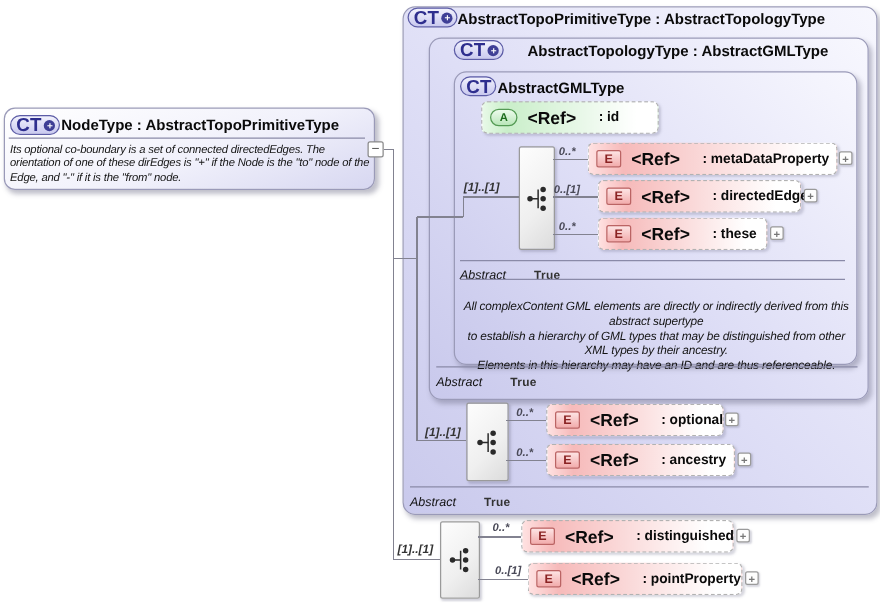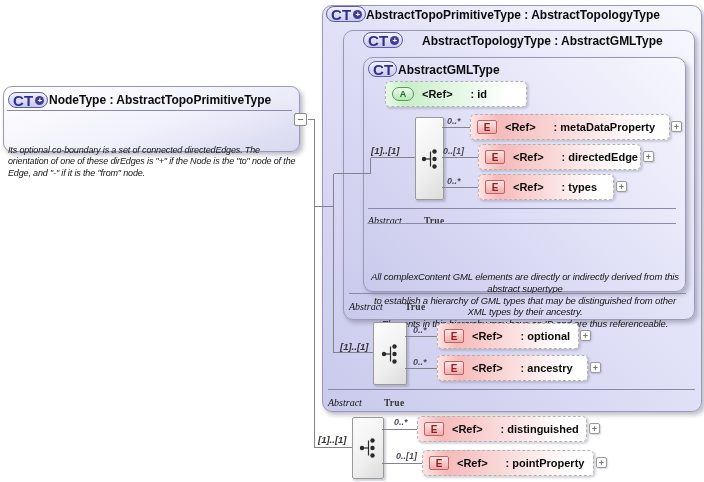--- a/index.html
+++ b/index.html
@@ -12,24 +12,24 @@
         background:linear-gradient(45deg,#c9c9ec 0%,#dedef6 45%,#f7f7fe 100%);
         box-shadow:2.5px 3px 4px rgba(110,110,135,.45);}
   .nbox{position:absolute;border:1px solid #9a9ab8;border-radius:9px;
         background:linear-gradient(160deg,#ffffff 0%,#f1f1fb 55%,#d7d7f1 100%);
         box-shadow:2.5px 3px 4px rgba(110,110,135,.45);}
 
   .title{position:absolute;font-weight:bold;font-size:12px;color:#0a0a0a;white-space:nowrap;z-index:5;}
   .hsep{position:absolute;height:1px;background:#8a8aa8;z-index:5;}
 
   .doc,.comment{position:absolute;font-style:italic;font-size:9px;letter-spacing:-0.15px;
-        line-height:1.25;color:#141414;z-index:5;margin-top:31px;}
+        line-height:1.25;color:#141414;z-index:5;}
   .comment{font-size:9.5px;white-space:pre-line;line-height:1.24;}
 
-  .abs-row{position:absolute;z-index:5;white-space:nowrap;font-family:Liberation Serif, serif;}
+  .abs-row{position:absolute;z-index:5;white-space:nowrap;}
   .abs-l{font-style:italic;font-size:10px;color:#111;}
   .abs-v{font-weight:bold;font-size:9.5px;color:#333;margin-left:18px;letter-spacing:.3px;}
 
   
   .ct-pill{position:absolute;display:flex;align-items:center;height:14px;padding:0 3px 0 4px;
         border:1px solid #5c5ca6;border-radius:9px;z-index:6;
         background:linear-gradient(180deg,#f2f2fd,#c9c9ef);}
   .ct-txt{font-weight:bold;font-size:15px;color:#2e2e8e;letter-spacing:.2px;}
   .plusc{width:9px;height:9px;margin-left:2px;border-radius:50%;background:#3f3f96;color:#fff;
         font-weight:bold;font-size:8px;line-height:9px;text-align:center;display:inline-block;}
@@ -39,21 +39,21 @@
         display:flex;align-items:center;padding-left:6px;box-sizing:border-box;z-index:8;
         box-shadow:1.5px 1.5px 2px rgba(120,120,145,.3);
         background:linear-gradient(90deg,#ffe2e2 0%,#f6baba 14%,#fff 88%);}
   .arow{background:linear-gradient(90deg,#e8f9e8 0%,#c9eec9 14%,#fff 88%);}
   .eicon{width:20px;height:14px;border:1px solid #bb6464;border-radius:2px;margin-right:8px;
         background:linear-gradient(180deg,#fde4e4,#f2acac);color:#8a2323;font-weight:bold;
         font-size:10px;line-height:14px;text-align:center;box-sizing:border-box;flex:0 0 auto;}
   .aicon{width:22px;height:14px;border:1px solid #549a54;border-radius:7px;margin-right:8px;
         background:linear-gradient(180deg,#edfbed,#b9e6b9);color:#1d6b1d;font-weight:bold;
         font-size:9px;line-height:13px;text-align:center;box-sizing:border-box;flex:0 0 auto;}
-  .ref{font-weight:bold;font-size:11px;color:#0a0a0a;white-space:pre;}
+  .ref{font-weight:bold;font-size:14px;color:#0a0a0a;white-space:pre;}
   .ename{font-weight:bold;font-size:11px;color:#0a0a0a;margin-left:18px;white-space:pre;}
 
   
   .occurs{position:absolute;font-style:italic;font-weight:bold;font-size:9px;color:#4a4a58;z-index:9;white-space:nowrap;}
   .card{position:absolute;font-style:italic;font-weight:bold;font-size:9.5px;color:#333;z-index:9;white-space:nowrap;}
 
   
   .seqbox{position:absolute;border:1px solid #9a9a9a;border-radius:2px;z-index:8;
         background:linear-gradient(135deg,#fdfdfd 0%,#efefef 60%,#dcdcdc 100%);
         box-shadow:1.5px 1.5px 2px rgba(120,120,145,.35);
@@ -134,21 +134,21 @@
     <span class="eicon">E</span>
     <span class="ref">&lt;Ref&gt;</span>
     <span class="ename">: directedEdge</span>
   </div>
   <div class="plusbtn" style="left:643px;top:151px;">+</div>
 
   <div class="occurs" style="left:447px;top:176px;">0..*</div>
   <div class="erow" style="left:478px;top:174px;width:136px;">
     <span class="eicon">E</span>
     <span class="ref">&lt;Ref&gt;</span>
-    <span class="ename">: types</span>
+    <span class="ename">: these</span>
   </div>
   <div class="plusbtn" style="left:616px;top:181px;">+</div>
 
   <div class="hsep" style="left:368px;top:208px;width:308px;"></div>
   <div class="abs-row" style="left:368px;top:210px;">
     <span class="abs-l">Abstract</span>
     <span class="abs-v">True</span>
   </div>
   <div class="hsep" style="left:368px;top:223px;width:308px;"></div>
   <div class="comment" style="left:368px;top:240px;width:314px;text-align:center;">All complexContent GML elements are directly or indirectly derived from this abstract supertype

